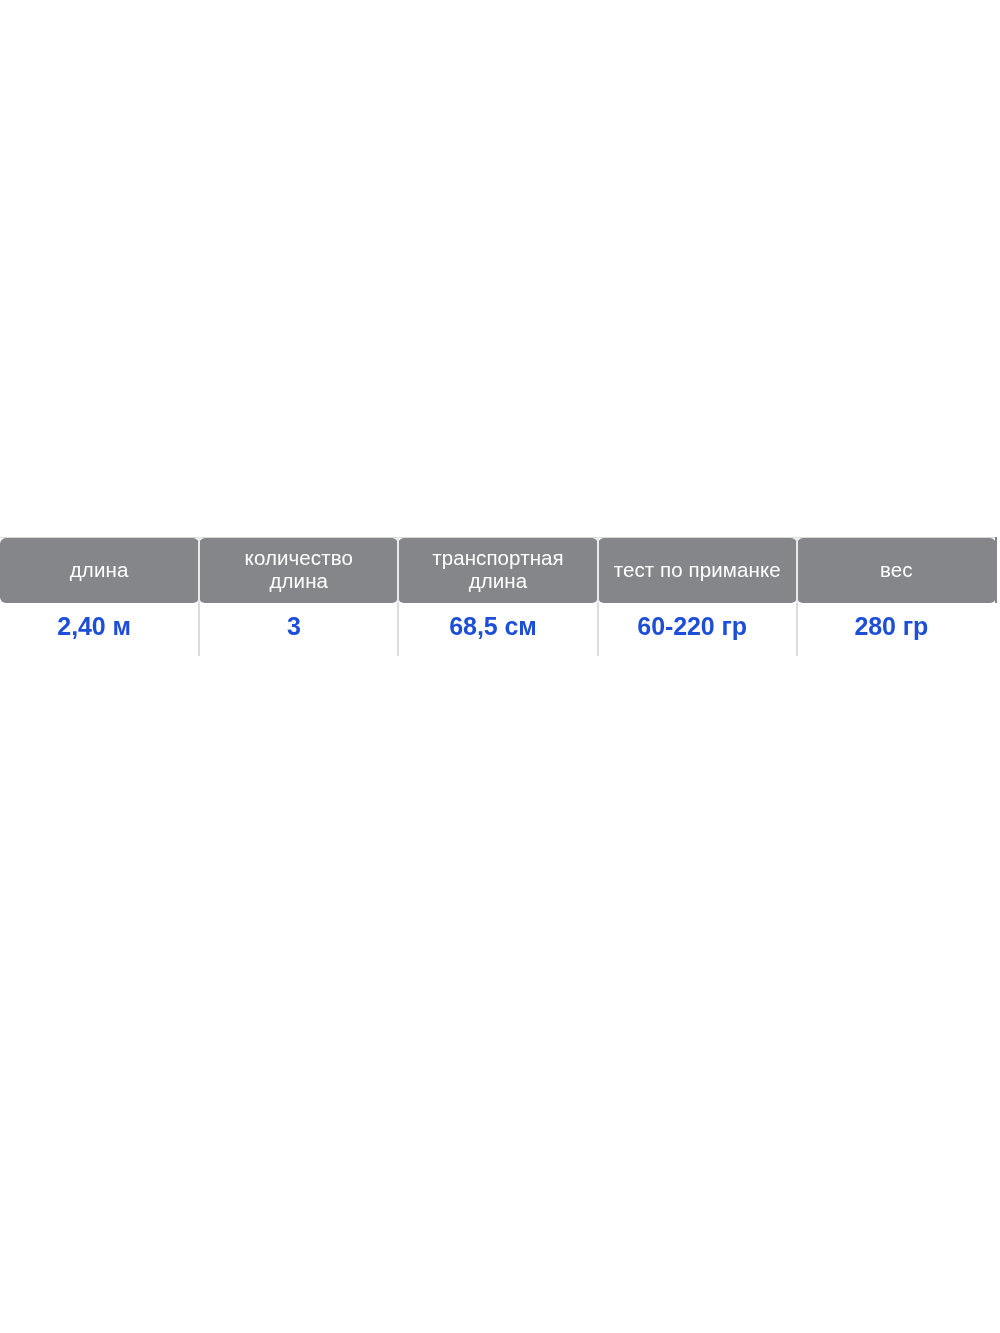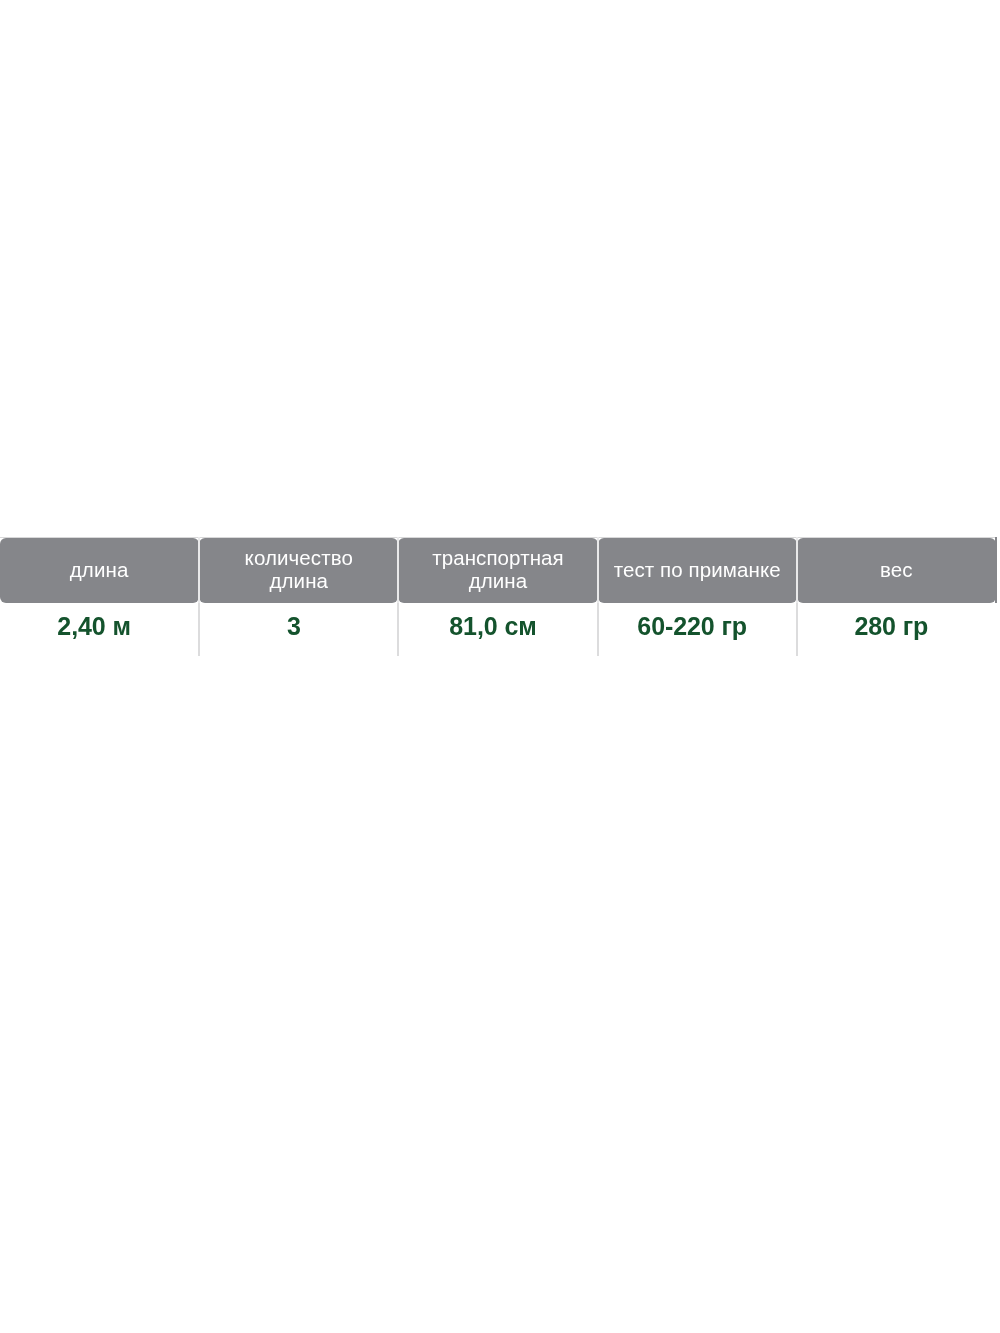--- a/index.html
+++ b/index.html
@@ -66,21 +66,21 @@
     border-top: 1px solid #d8d8d9;
     border-radius: 6px;
   }
   .spec-row-header .spec-cell:last-child {
     border-right: 2px solid #85868a;
   }
 
   
   .spec-row-data .spec-cell {
     background: #ffffff;
-    color: #14532d;
+    color: #1d4ed8;
     height: 53px;
     padding: 2px 16px 6px 6px;
     font-size: 25px;
     font-weight: bold;
     line-height: 1.1;
     letter-spacing: -0.1px;
     border-right: 2px solid #dcdcdd;
   }
   .spec-row-data .spec-cell:last-child {
     border-right: 2px solid transparent;
@@ -114,21 +114,21 @@
           <span class="cell-line">тест по приманке</span>
         </div>
         <div class="spec-cell">
           <span class="cell-line">вес</span>
         </div>
       </div>
 
       <div class="spec-row spec-row-data">
         <div class="spec-cell">2,40 м</div>
         <div class="spec-cell">3</div>
-        <div class="spec-cell">81,0 см</div>
+        <div class="spec-cell">68,5 см</div>
         <div class="spec-cell">60-220 гр</div>
         <div class="spec-cell">280 гр</div>
       </div>
 
     </div>
   </div>
 
 </div>
 
 </body></html>

